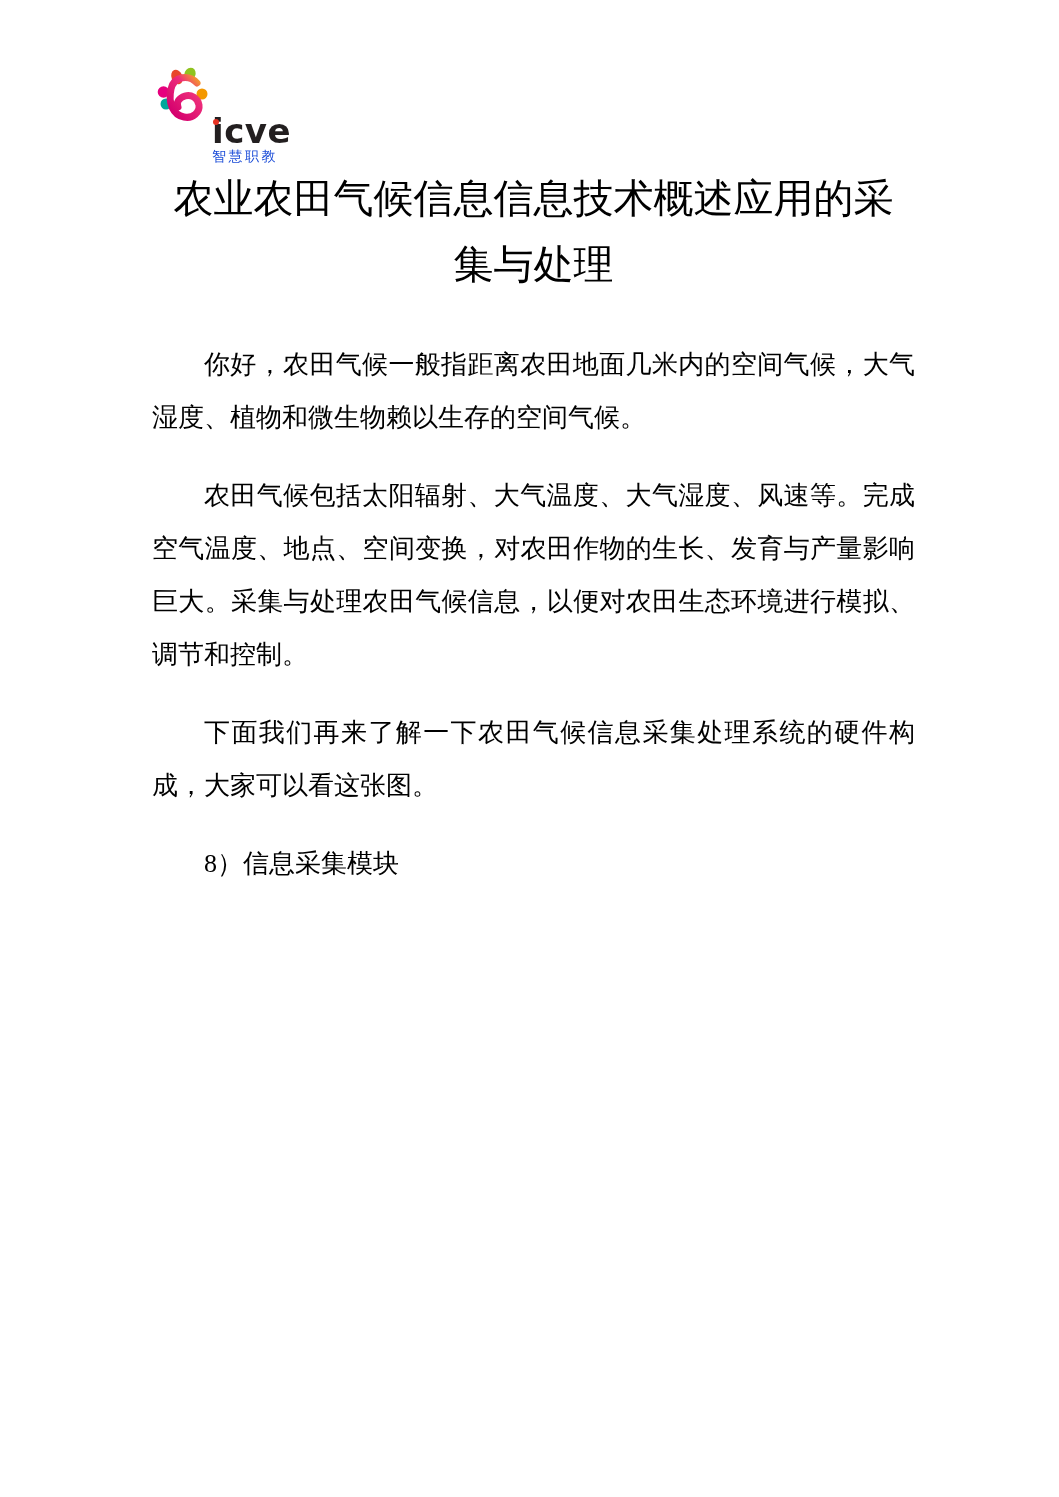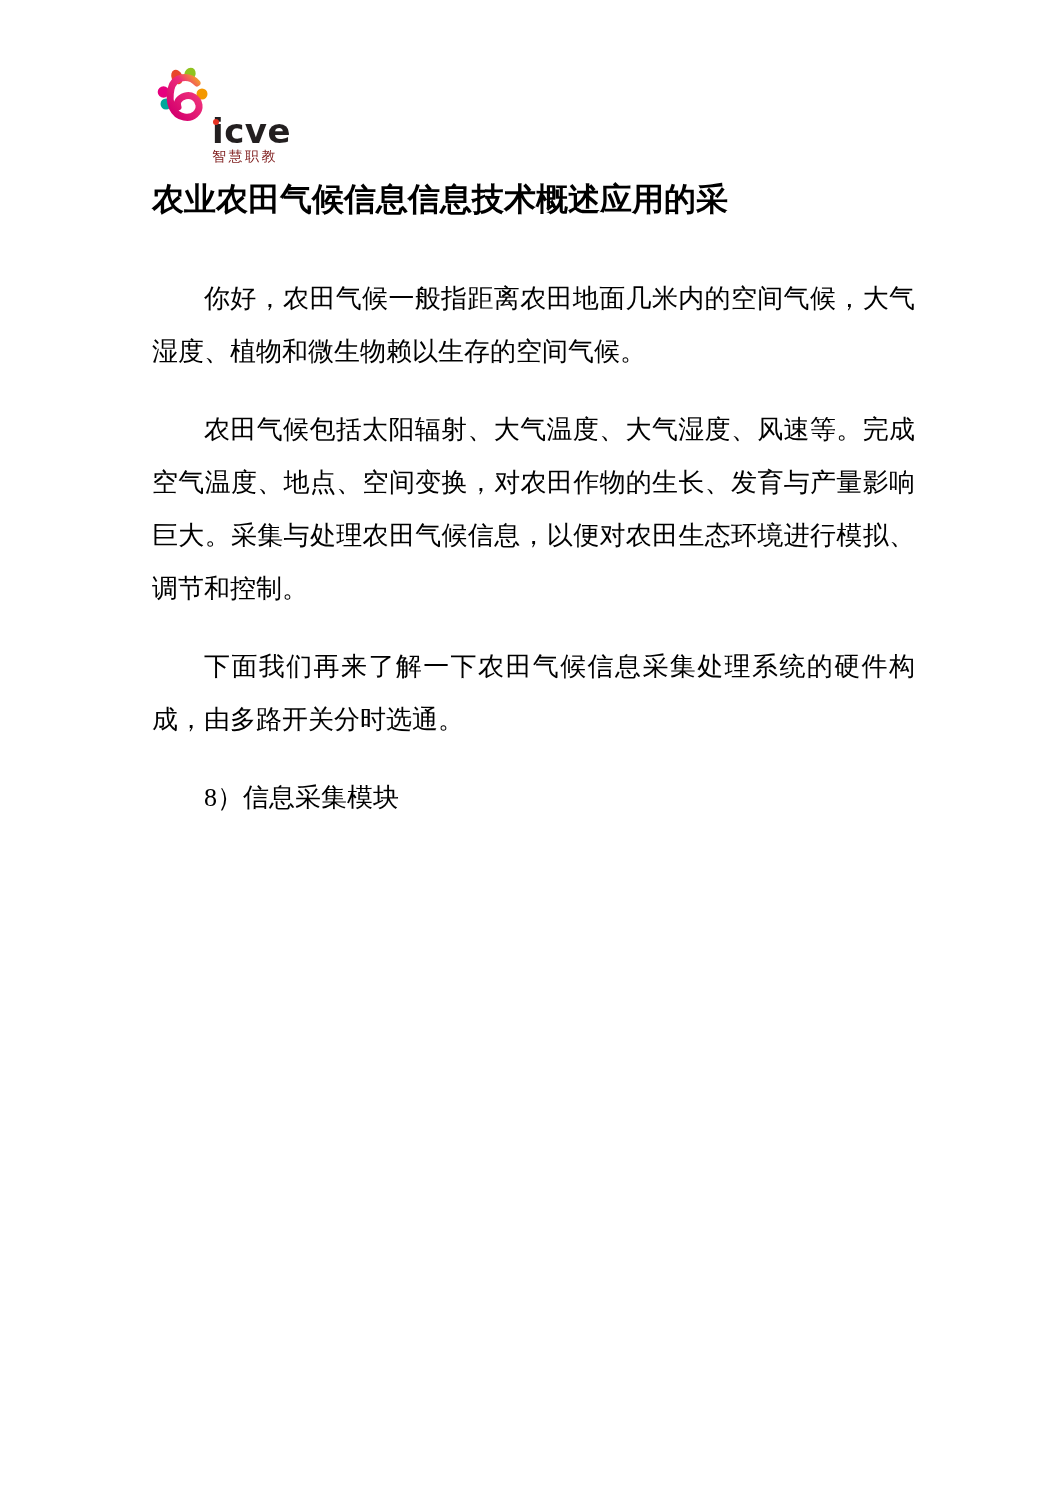--- a/index.html
+++ b/index.html
@@ -56,35 +56,36 @@
     height: 6px;
     border-radius: 50%;
     background: #e63222;
   }
   .brand-subtitle {
     display: block;
     margin-top: 3px;
     font-family: "DejaVu Sans", "Liberation Sans", sans-serif;
     font-size: 14px;
     letter-spacing: 2.5px;
-    color: #7f1d1d;
+    color: #1d4ed8;
   }
 
   
   .doc-content {
     position: absolute;
     left: 152px;
     top: 0;
     width: 763px;
   }
   .doc-title {
     margin: 166px 0 40px 0;
-    font-size: 32px;
-    font-weight: bold;
+    font-size: 40px;
+    font-weight: normal;
     line-height: 66px;
+    text-align: center;
   }
   .doc-title .title-line {
     display: block;
   }
   .doc-paragraph {
     margin: 0 0 25px 0;
     font-size: 26px;
     line-height: 53px;
     text-align: justify;
     text-justify: inter-ideograph;
@@ -125,21 +126,22 @@
         <span>icve</span>
         <span class="i-dot"></span>
       </span>
       <span class="brand-subtitle">智慧职教</span>
     </div>
   </div>
 
   <div class="doc-content">
     <h1 class="doc-title">
       <span class="title-line">农业农田气候信息信息技术概述应用的采</span>
+      <span class="title-line">集与处理</span>
     </h1>
 
     <p class="doc-paragraph">你好，农田气候一般指距离农田地面几米内的空间气候，大气湿度、植物和微生物赖以生存的空间气候。</p>
     <p class="doc-paragraph">农田气候包括太阳辐射、大气温度、大气湿度、风速等。完成空气温度、地点、空间变换，对农田作物的生长、发育与产量影响巨大。采集与处理农田气候信息，以便对农田生态环境进行模拟、调节和控制。</p>
-    <p class="doc-paragraph">下面我们再来了解一下农田气候信息采集处理系统的硬件构成，由多路开关分时选通。</p>
+    <p class="doc-paragraph">下面我们再来了解一下农田气候信息采集处理系统的硬件构成，大家可以看这张图。</p>
     <p class="doc-paragraph">8）信息采集模块</p>
   </div>
 
 </div>
 
 </body></html>

